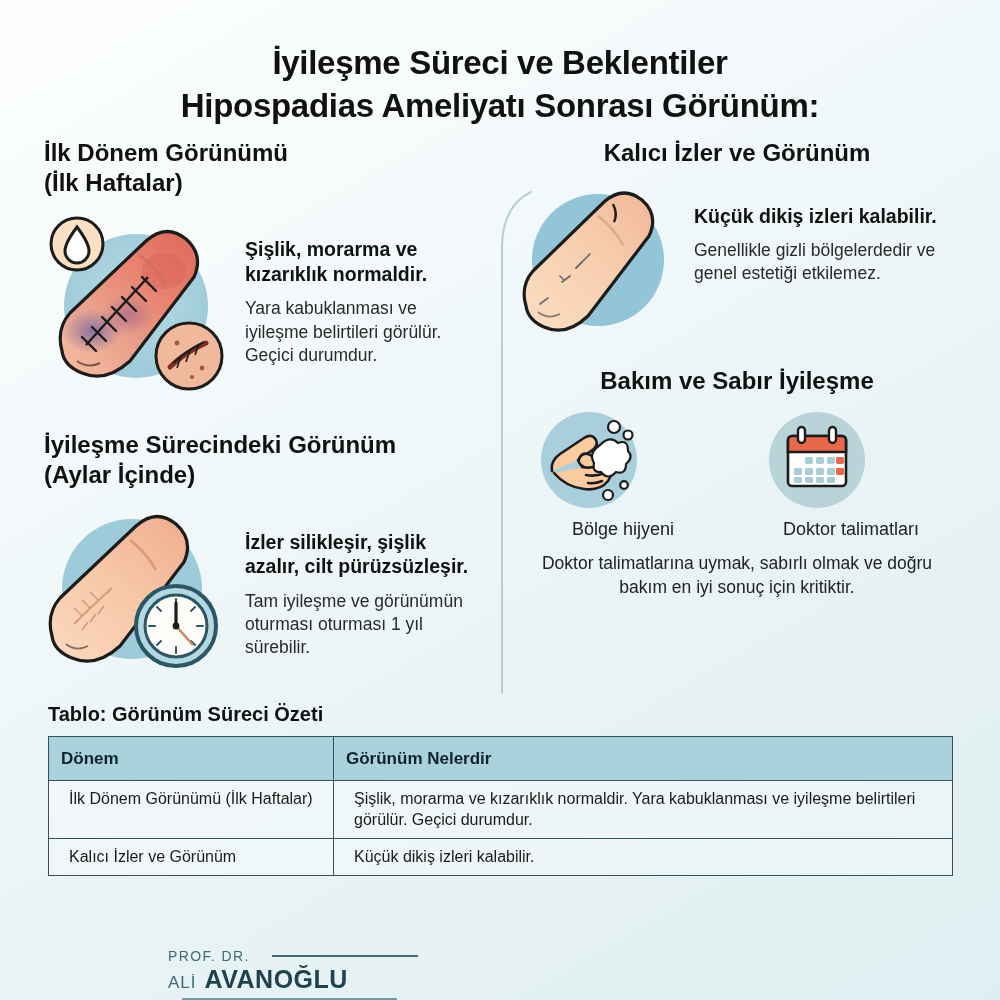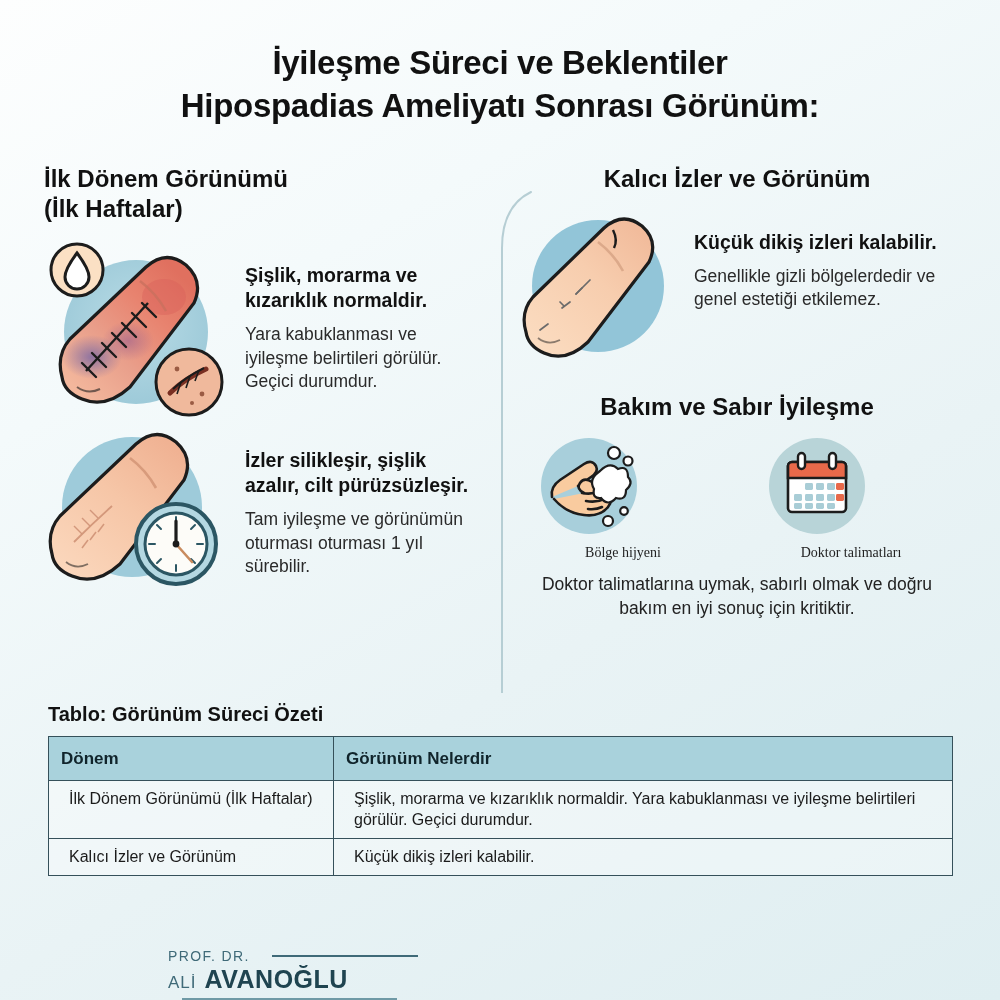--- a/index.html
+++ b/index.html
@@ -15,21 +15,21 @@
   .page { position: relative; width: 1000px; height: 1000px; }
 
   
   .title-wrap { padding: 42px 70px 0; text-align: center; }
   .title-line {
     font-size: 33px; font-weight: bold; letter-spacing: -0.3px;
     color: #111; line-height: 1.3;
   }
 
   
-  .columns { display: flex; margin-top: 36px; padding: 0 44px; }
+  .columns { display: flex; margin-top: 10px; padding: 0 44px; }
   .col-left { width: 430px; }
   .col-right { width: 482px; padding-left: 44px; }
 
   .divider {
     position: absolute; left: 497px; top: 188px;
     width: 36px; height: 505px;
     pointer-events: none;
   }
 
   h2.sec {
@@ -45,21 +45,21 @@
     font-size: 19.5px; font-weight: bold; color: #111;
     line-height: 1.26; margin-bottom: 11px;
   }
   .body {
     font-size: 17.5px; color: #2a2a2a; line-height: 1.33;
   }
 
   
   .care-row { display: flex; justify-content: center; gap: 58px; margin-top: 6px; }
   .care-item { text-align: center; width: 170px; }
-  .care-label { font-size: 14px; color: #222; margin-top: 8px; font-family: Liberation Serif, serif; }
+  .care-label { font-size: 18px; color: #222; margin-top: 8px; }
   .care-note {
     margin-top: 12px; text-align: center;
     font-size: 17.5px; color: #222; line-height: 1.35;
   }
 
   
   .table-wrap { position: absolute; left: 48px; top: 703px; width: 905px; }
   .table-title { font-size: 20px; font-weight: bold; color: #111; margin-bottom: 10px; }
   table { border-collapse: collapse; width: 100%; table-layout: fixed; }
   th, td {
@@ -175,20 +175,24 @@
               <circle cx="148" cy="166" r="2" fill="#9a5b43"></circle>
             </g>
           </svg>
         </div>
         <div class="txt">
           <div class="lead">Şişlik, morarma ve kızarıklık normaldir.</div>
           <div class="body">Yara kabuklanması ve iyileşme belirtileri görülür. Geçici durumdur.</div>
         </div>
       </div>
 
+      <h2 class="sec" style="margin-top:34px">
+        <span>İyileşme Sürecindeki Görünüm</span><br>
+        <span>(Aylar İçinde)</span>
+      </h2>
 
       <div class="block">
         <div class="art">
           <svg width="185" height="175" viewBox="0 0 185 175">
             <defs>
               <linearGradient id="shaft2" x1="10%" y1="95%" x2="85%" y2="5%">
                 <stop offset="0%" stop-color="#fbd7bc"></stop>
                 <stop offset="55%" stop-color="#f6c6a7"></stop>
                 <stop offset="100%" stop-color="#f0b293"></stop>
               </linearGradient>

